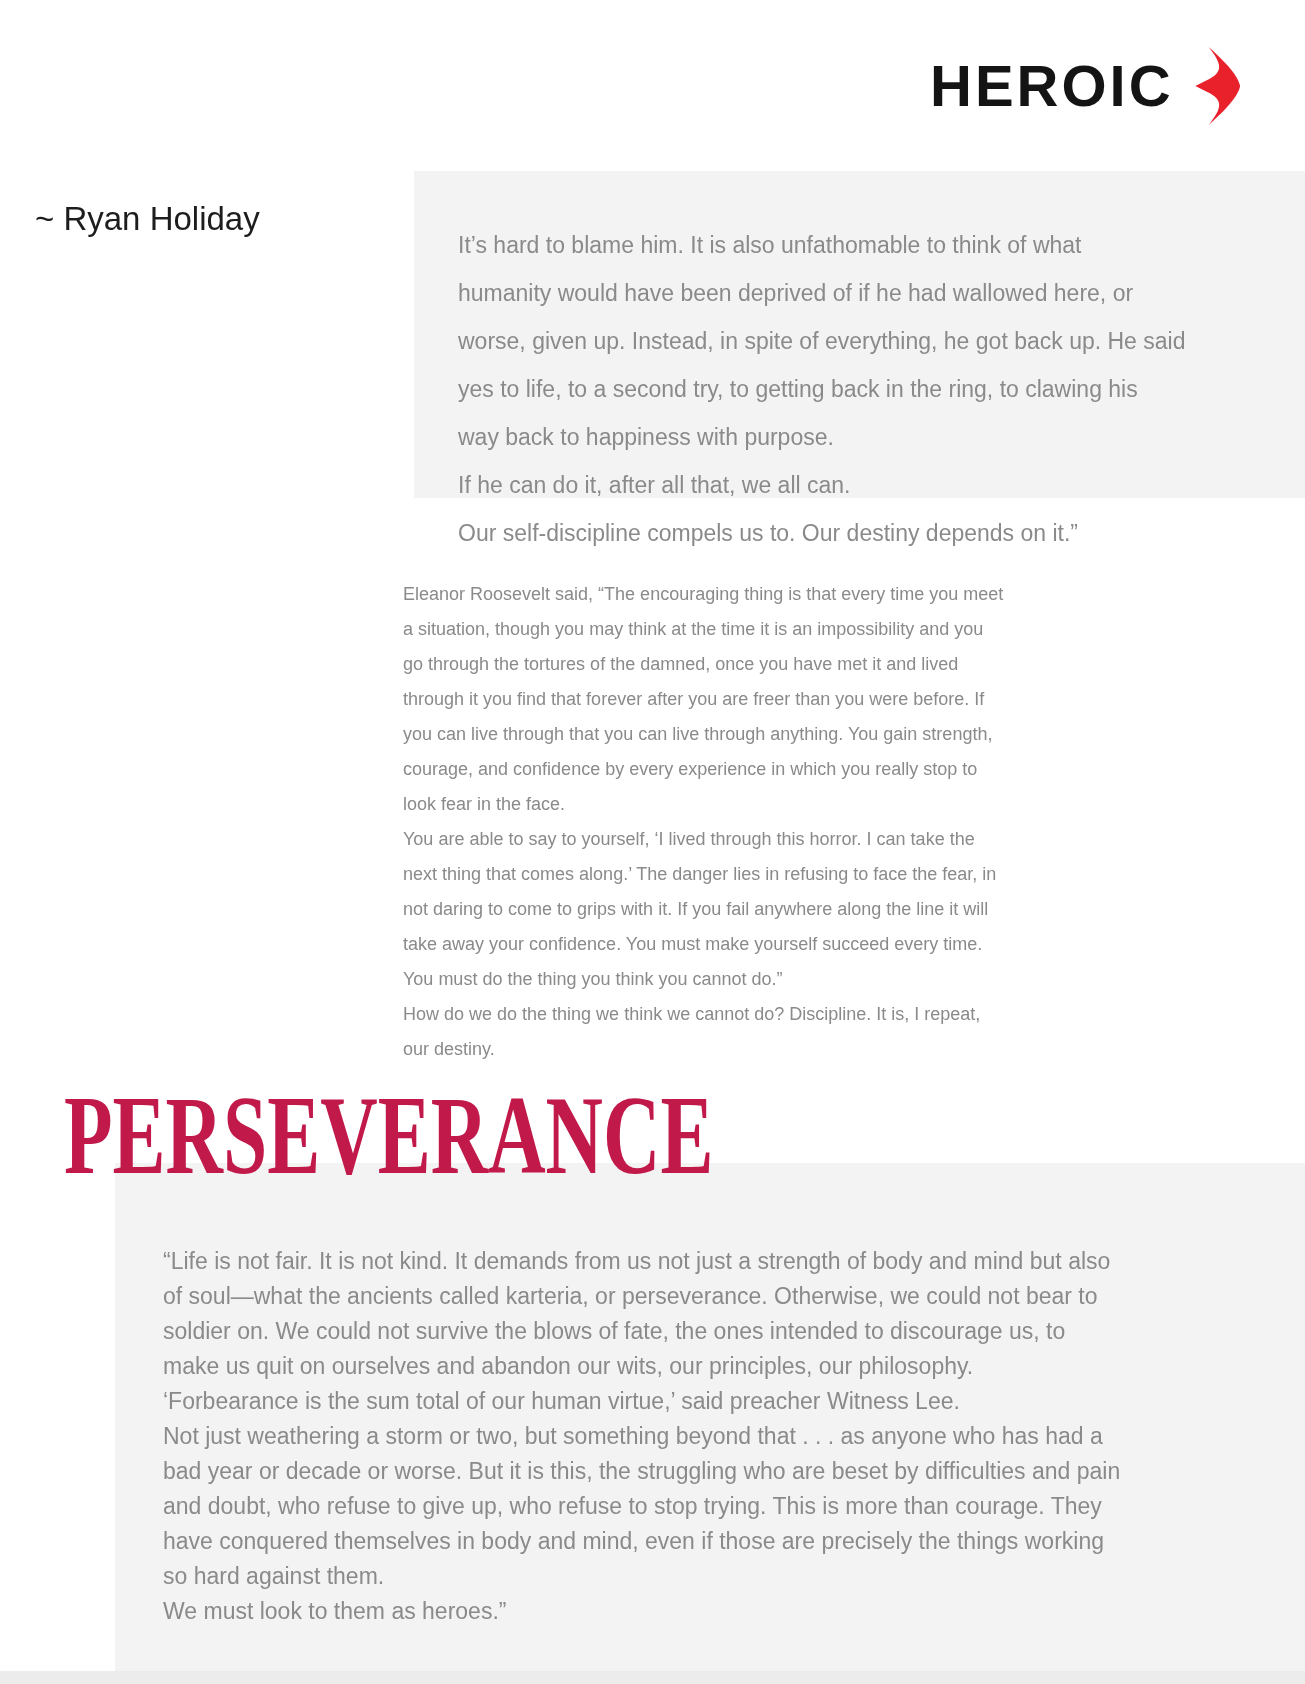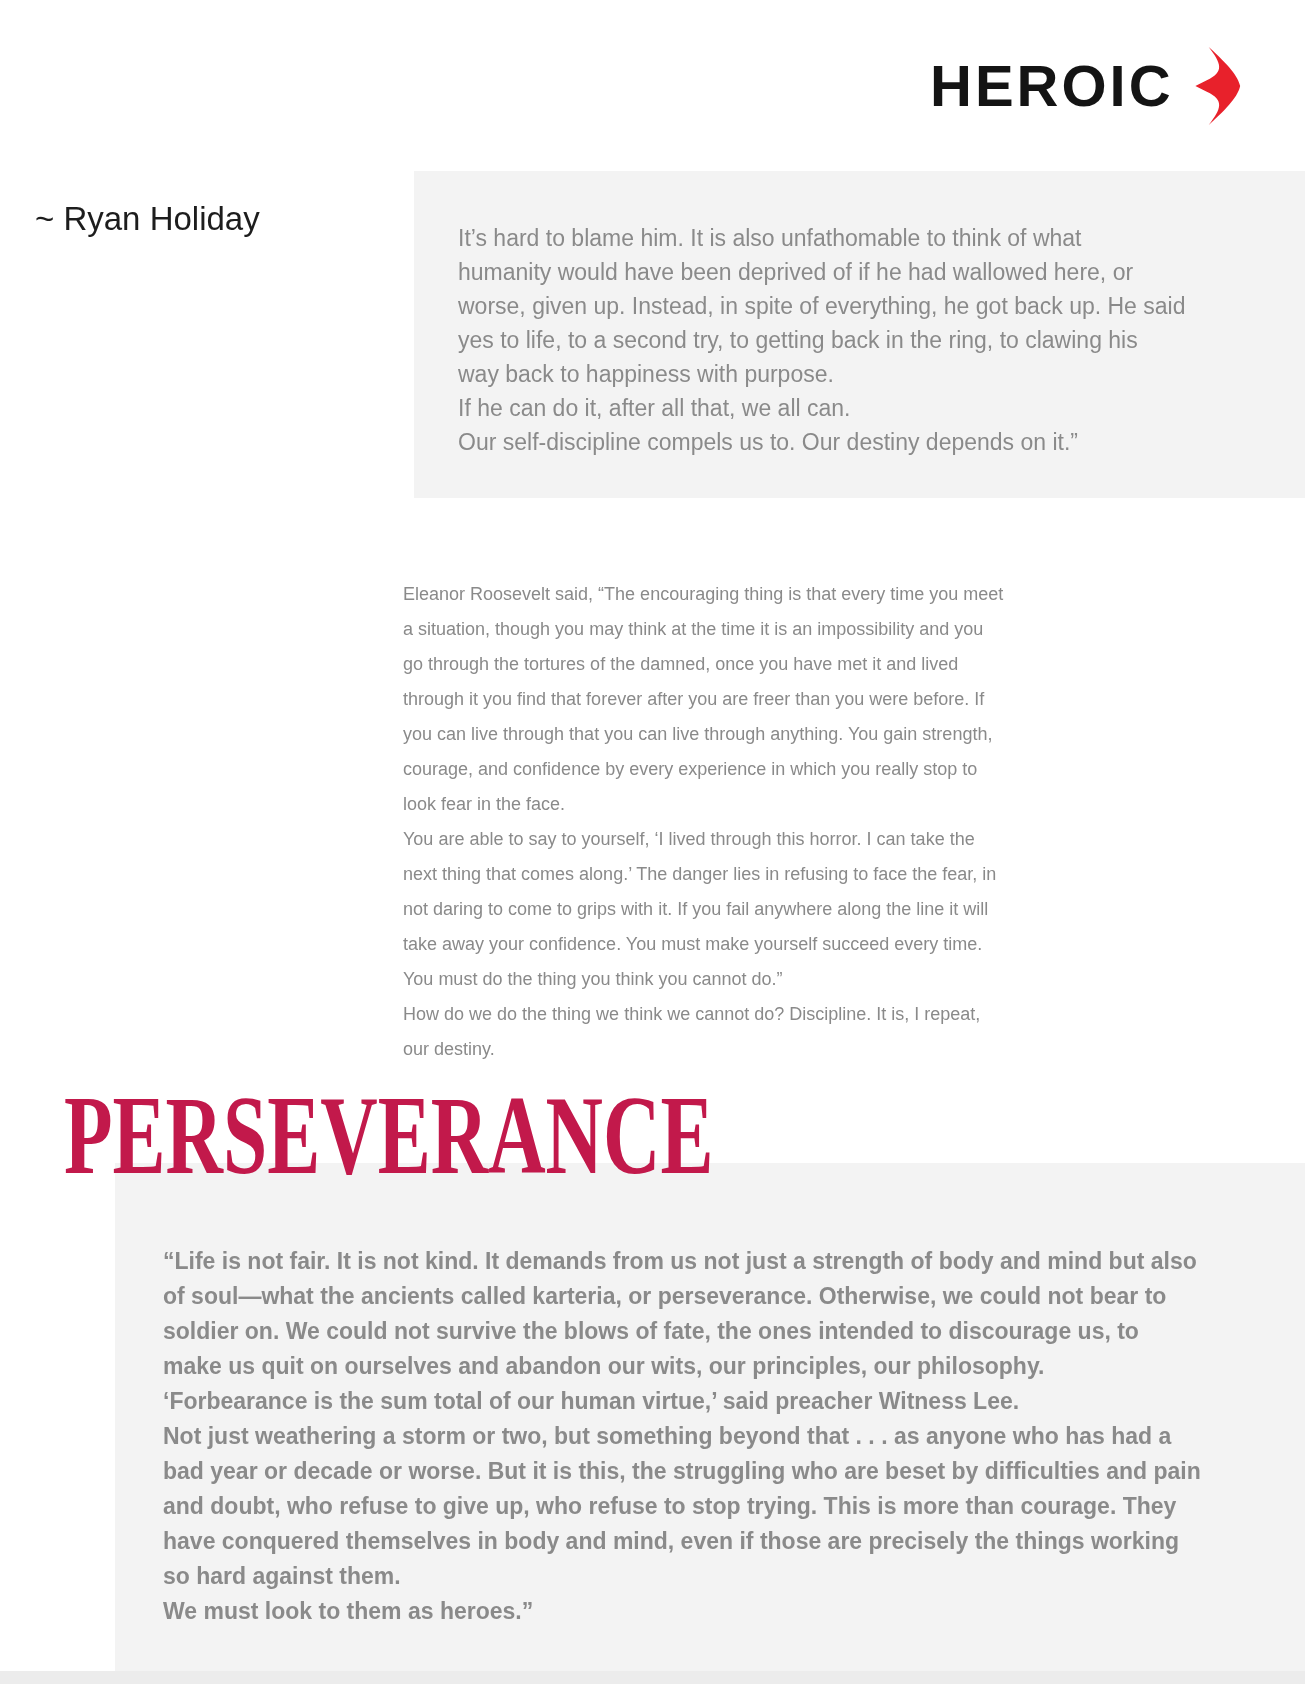--- a/index.html
+++ b/index.html
@@ -61,21 +61,21 @@
     width: 891px;
     height: 327px;
   }
   .excerpt-box-discipline .excerpt-text {
     position: absolute;
     left: 44px;
     top: 50px;
   }
   .excerpt-text {
     font-size: 23px;
-    line-height: 34px;
+    line-height: 48px;
     color: #8a8a8a;
     white-space: pre;
   }
 
   
   .commentary-paragraph {
     position: absolute;
     left: 403px;
     top: 577px;
     font-size: 18px;
@@ -105,21 +105,20 @@
     top: 1163px;
     width: 1190px;
     height: 521px;
     z-index: 1;
   }
   .excerpt-box-perseverance .excerpt-text {
     position: absolute;
     left: 48px;
     top: 81px;
     line-height: 35px;
-    font-weight: bold;
   }
 
   .page-bottom-strip {
     position: absolute;
     left: 0;
     bottom: 0;
     width: 1305px;
     height: 13px;
     background: #ececec;
     z-index: 3;

